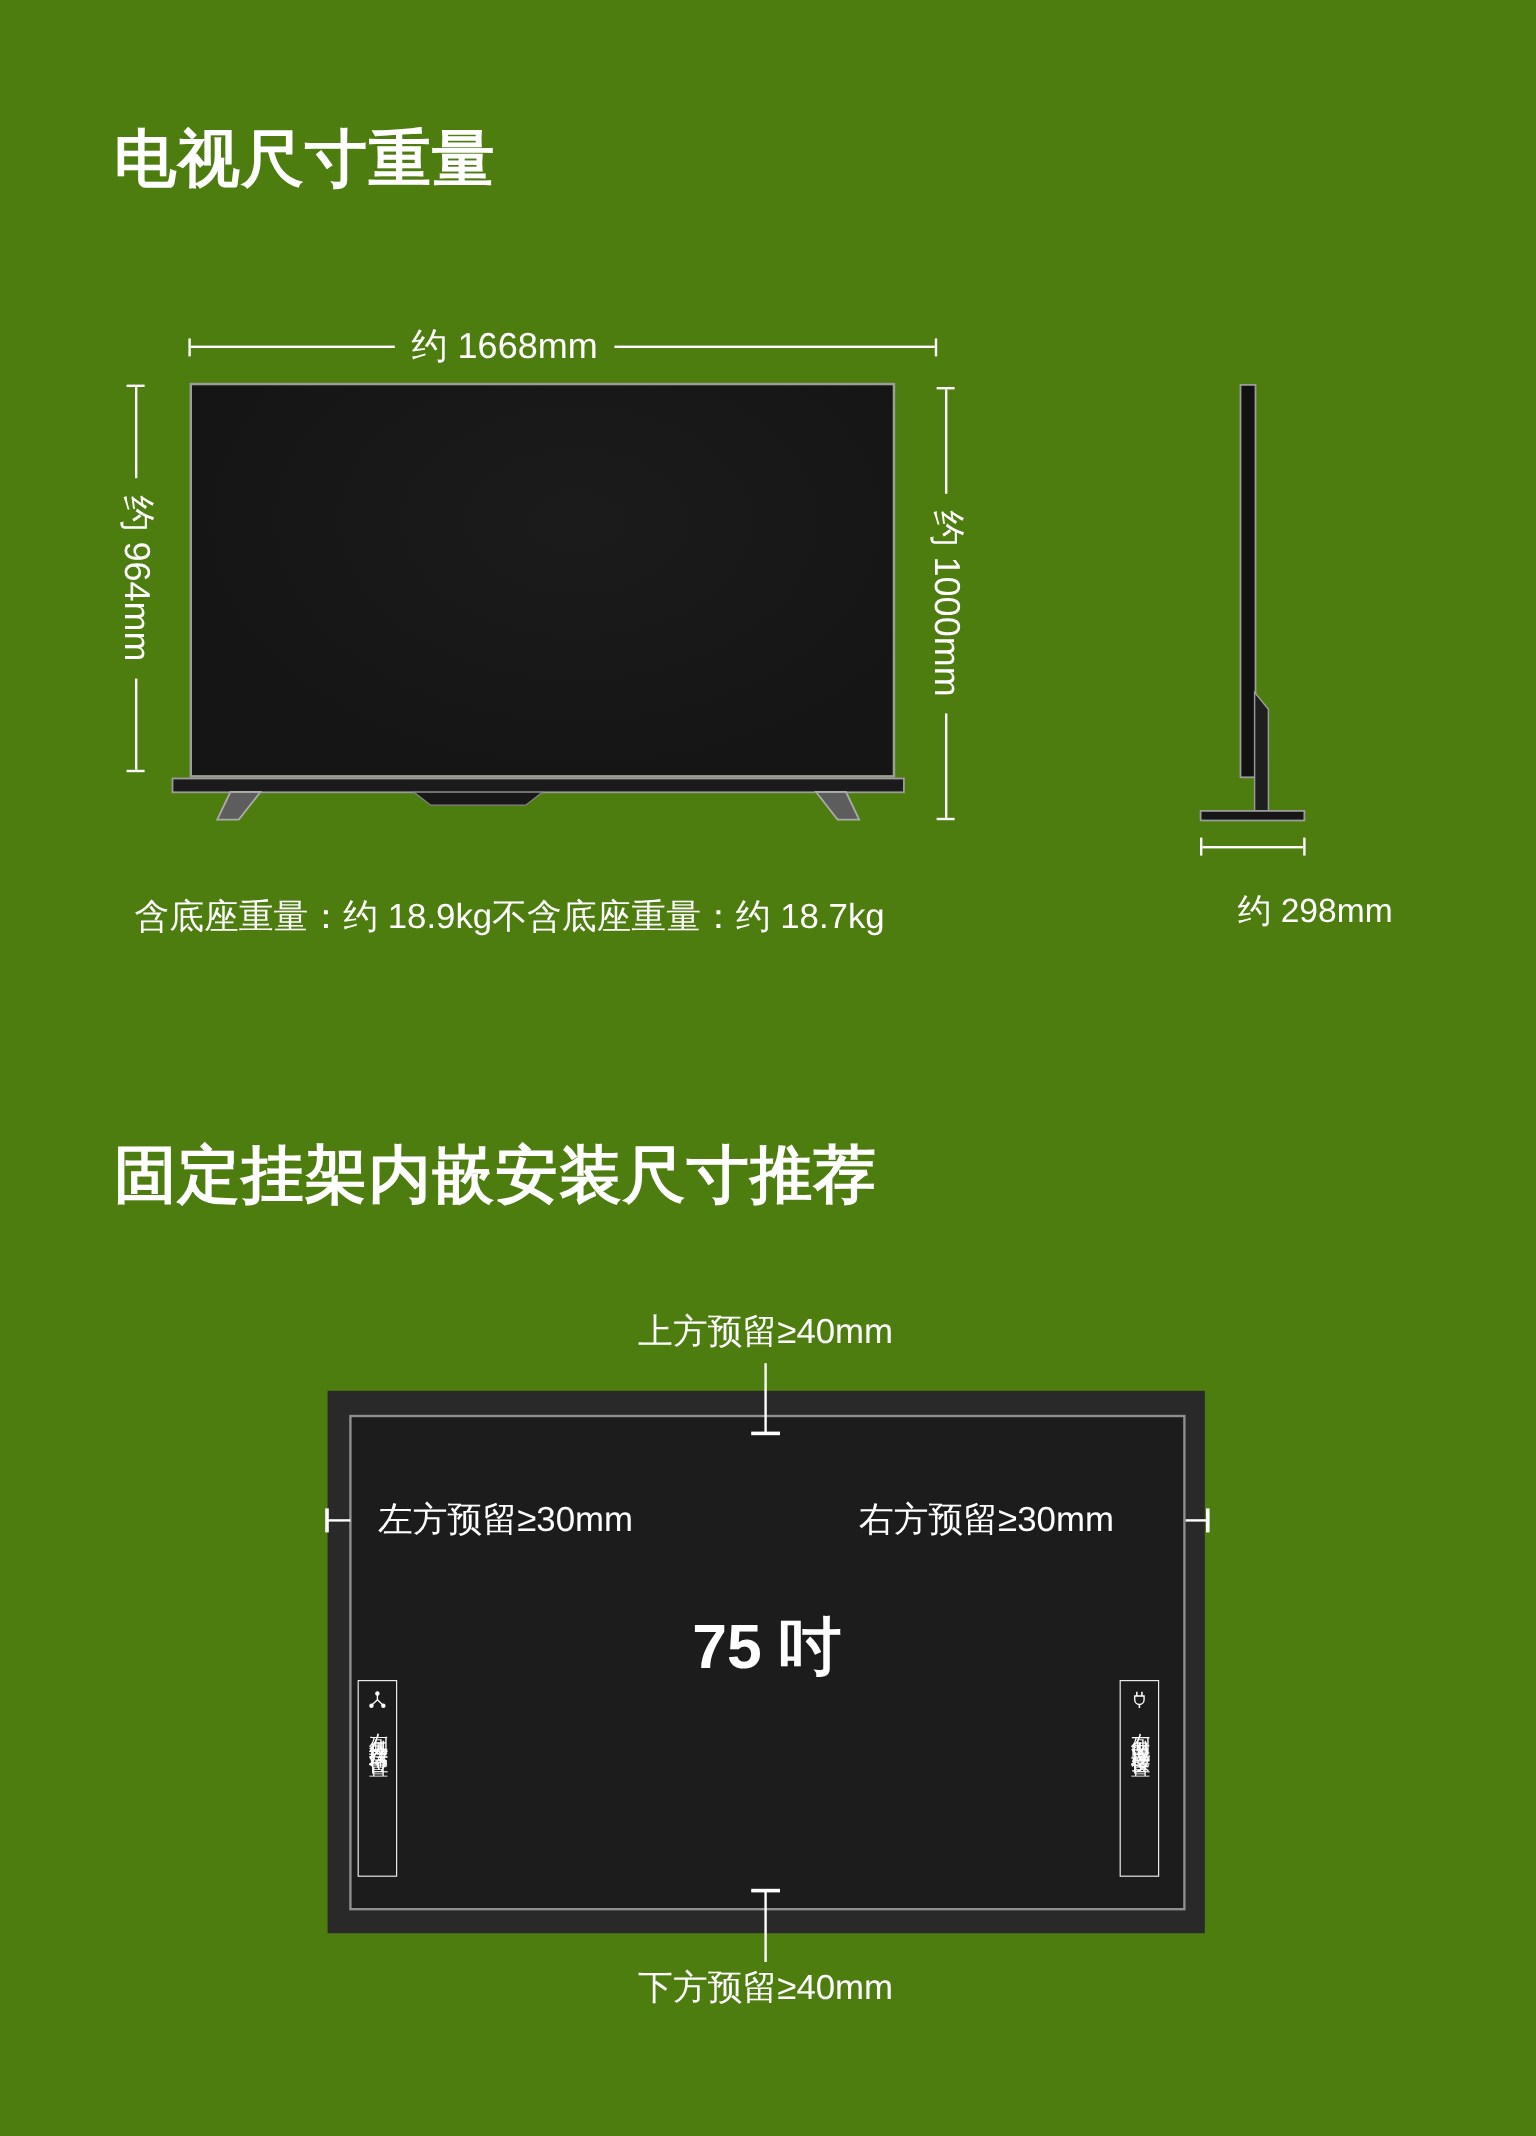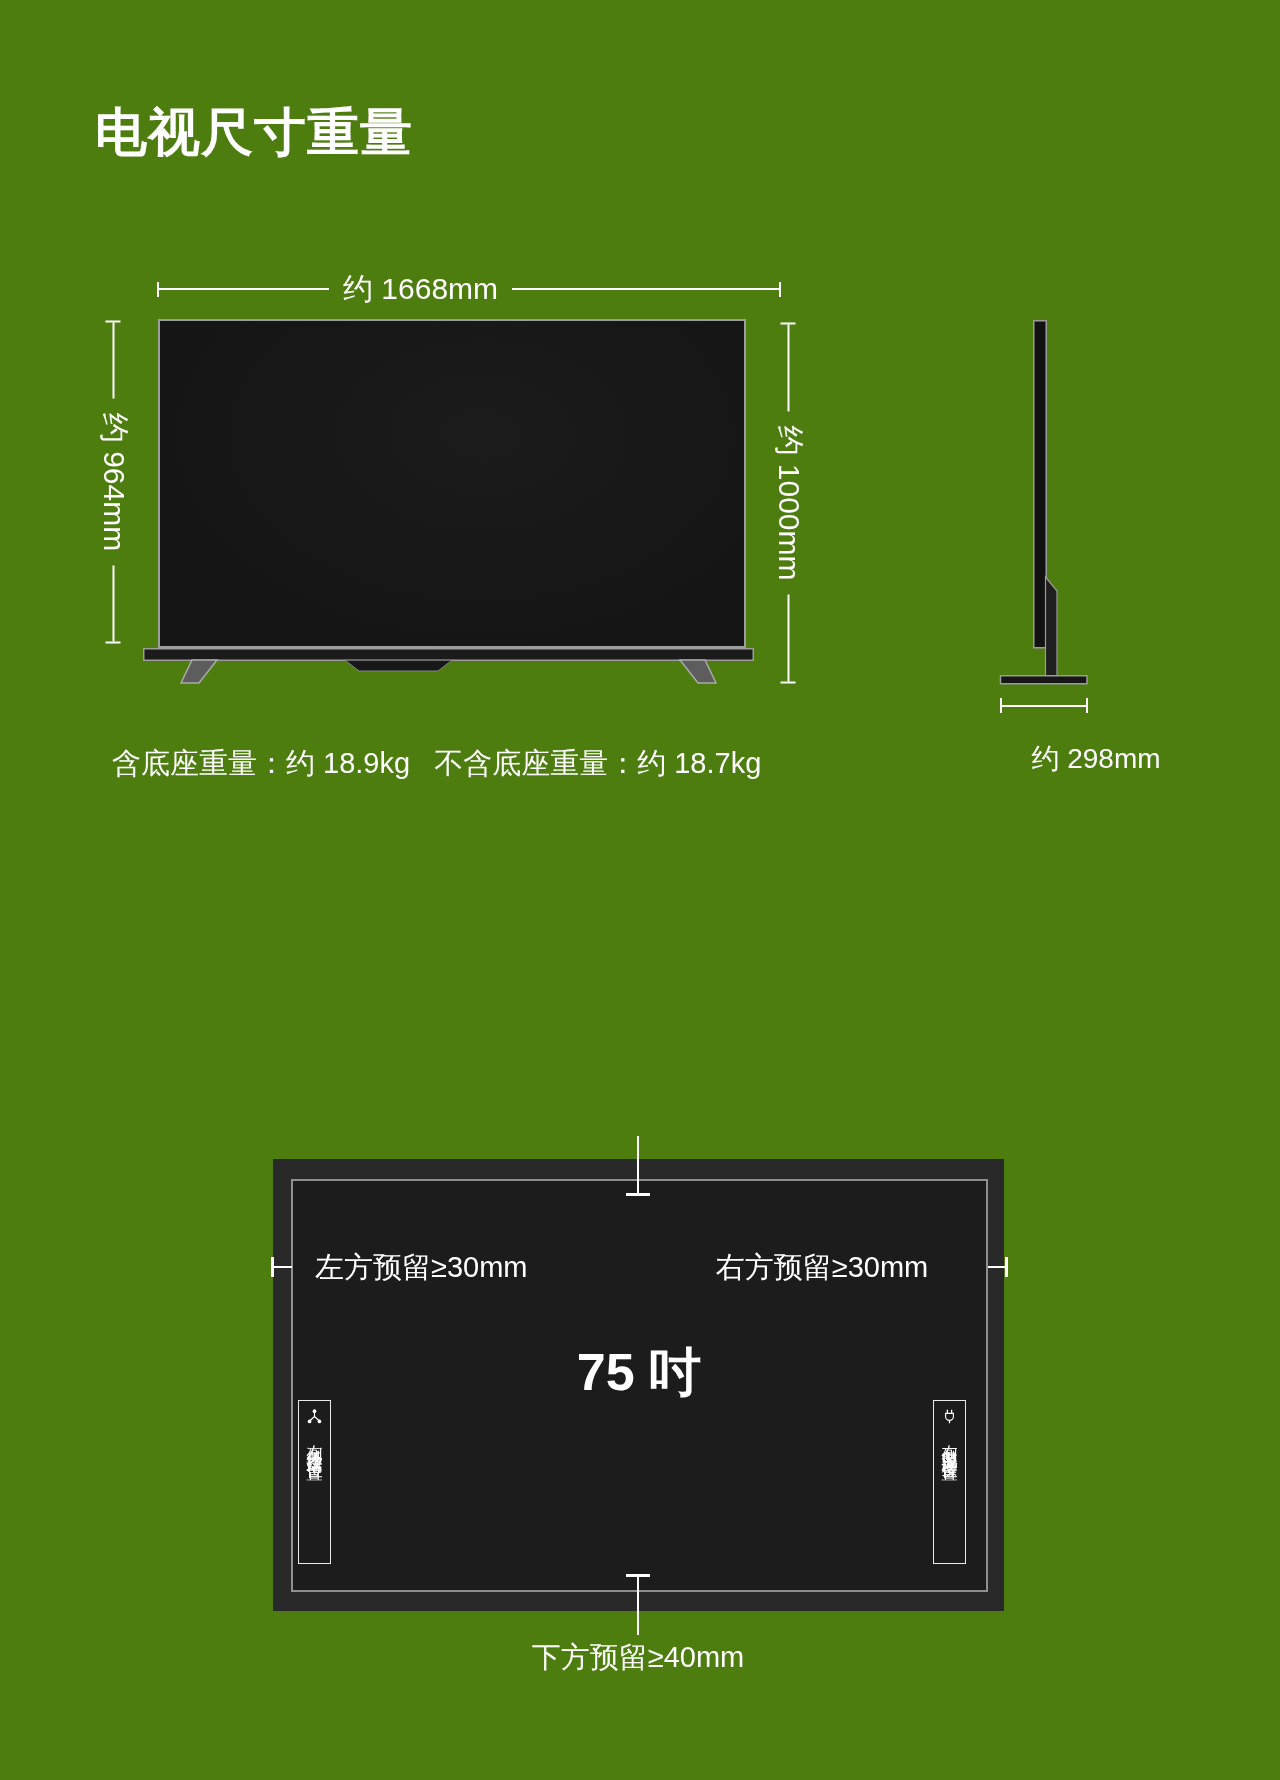--- a/index.html
+++ b/index.html
@@ -37,21 +37,21 @@
   .size-label{font-size:52px;font-weight:700;white-space:nowrap;}
   .side-label-box{
     position:absolute;top:1400px;width:33px;height:164px;border:1.5px solid #e9e9e9;
     box-sizing:border-box;display:flex;flex-direction:column;align-items:center;
     padding-top:7px;gap:7px;
   }
   .side-label-box .vtxt{
     writing-mode:vertical-rl;text-orientation:upright;
     font-size:16px;line-height:1;letter-spacing:3px;color:#fff;white-space:nowrap;
   }
-  .weights{position:absolute;left:112px;top:744px;display:flex;gap:24px;font-size:29px;white-space:nowrap;}
+  .weights{position:absolute;left:112px;top:744px;display:flex;font-size:29px;white-space:nowrap;}
   .center-text{text-align:center;}
 </style>
 </head>
 <body>
 
 <div id="stage">
 
   <div class="abs h1" style="left:95px;top:98px;">电视尺寸重量</div>
 
   <div class="dim" style="left:157px;top:274px;width:624px;height:30px;">
@@ -98,21 +98,23 @@
     <span class="ln"></span>
     <span class="cap"></span>
   </div>
   <div class="abs center-text" style="left:996px;top:740px;width:200px;font-size:28px;">约 298mm</div>
 
   <div class="weights">
     <span>含底座重量：约 18.9kg</span>
     <span>不含底座重量：约 18.7kg</span>
   </div>
 
+  <div class="abs h1" style="left:95px;top:945px;">固定挂架内嵌安装尺寸推荐</div>
 
+  <div class="abs center-text clearance" style="left:438px;top:1093px;width:400px;">上方预留≥40mm</div>
 
   <div class="outer-box"></div>
   <div class="inner-box"></div>
 
   <div class="tick-line-v" style="left:637px;top:1136px;height:59px;"></div>
   <div class="tick-cap-h" style="left:626px;top:1193px;"></div>
 
   <div class="tick-line-v" style="left:637px;top:1576px;height:59px;"></div>
   <div class="tick-cap-h" style="left:626px;top:1574px;"></div>
 

